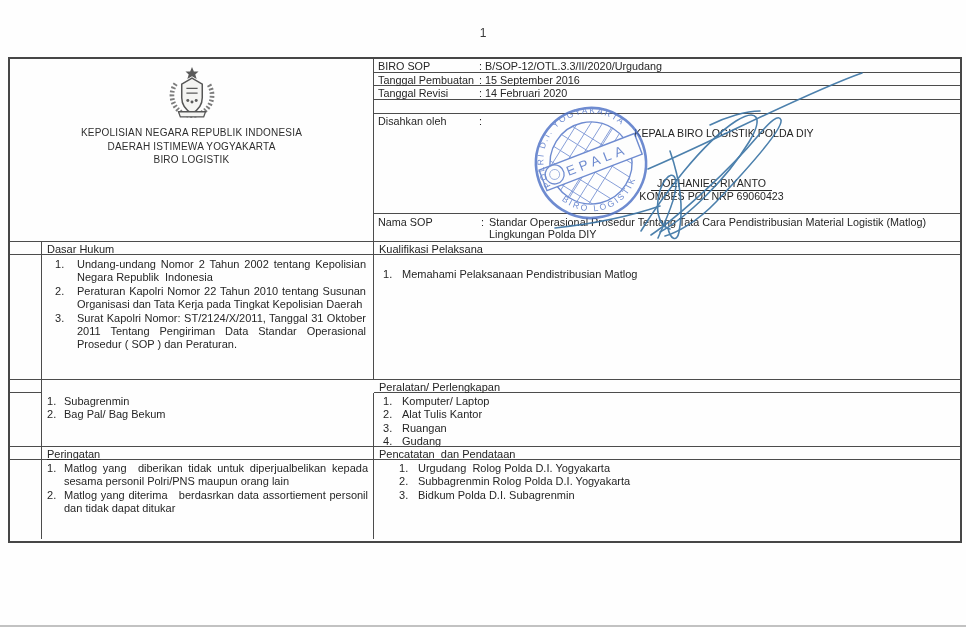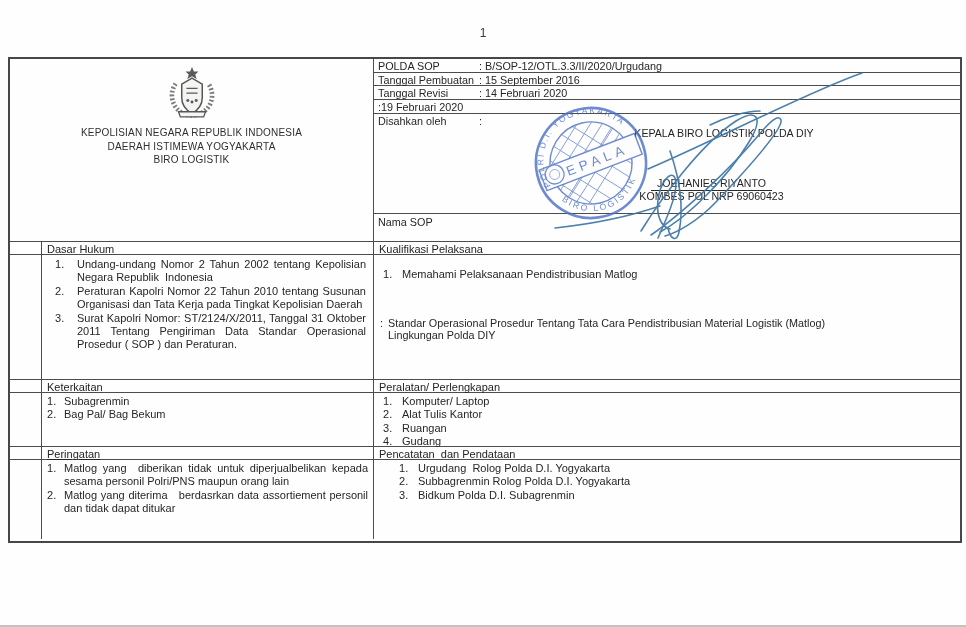--- a/index.html
+++ b/index.html
@@ -60,39 +60,38 @@
           <path d="M17.5 49 L46.5 49 L44.5 54.5 L19.5 54.5 Z" fill="#f4f4f2" stroke="#565656" stroke-width="1.4"></path>
         </g>
       </svg>
       <div class="orgline">KEPOLISIAN NEGARA REPUBLIK INDONESIA</div>
       <div class="orgline">DAERAH ISTIMEWA YOGYAKARTA</div>
       <div class="orgline">BIRO LOGISTIK</div>
     </div>
 
     <div class="cell meta bb" style="top:0;height:14px;">
       <div class="meta-row">
-        <span class="lbl">POLDA SOP</span>
+        <span class="lbl">BIRO SOP</span>
         <span class="val">: B/SOP-12/OTL.3.3/II/2020/Urgudang</span>
       </div>
     </div>
     <div class="cell meta bb" style="top:14px;height:13px;">
       <div class="meta-row">
         <span class="lbl">Tanggal Pembuatan</span>
         <span class="val">: 15 September 2016</span>
       </div>
     </div>
     <div class="cell meta bb" style="top:27px;height:14px;">
       <div class="meta-row">
         <span class="lbl">Tanggal Revisi</span>
         <span class="val">: 14 Februari 2020</span>
       </div>
     </div>
     <div class="cell meta bb" style="top:41px;height:14px;">
       <div class="meta-row">
-        <span class="val">:19 Februari 2020</span>
       </div>
     </div>
 
     <div class="cell meta bb" style="top:55px;height:100px;">
       <div class="meta-row">
         <span class="lbl">Disahkan oleh</span>
         <span class="val">:</span>
       </div>
       <div class="sigtitle">KEPALA BIRO LOGISTIK POLDA DIY</div>
       <div class="signame"><span class="nm">JOEHANIES RIYANTO</span></div>
@@ -123,21 +122,21 @@
             <textPath href="#arcTop" startOffset="2">POLRI D.I. YOGYAKARTA</textPath>
           </text>
           <text font-family="Liberation Sans, sans-serif" font-size="8.6" letter-spacing="2.2" fill="#4b6fc5" stroke="none">
             <textPath href="#arcBot" startOffset="10">BIRO LOGISTIK</textPath>
           </text>
         </g>
       </svg>
     </div>
 
     <div class="cell meta bb" style="top:155px;height:28px;">
-      <div class="meta-row" style="padding-top:2px;flex-direction:column;">
+      <div class="meta-row" style="padding-top:2px;">
         <span class="lbl">Nama SOP</span>
         <span class="val2" style="max-width:474px;">
           <span class="colon">:</span>
           <span>Standar Operasional Prosedur Tentang Tata Cara Pendistribusian Material Logistik (Matlog) Lingkungan Polda DIY</span>
         </span>
       </div>
     </div>
 
     <div class="cell bb br" style="left:0;top:183px;width:32px;height:13px;"></div>
     <div class="cell bb br sechead" style="left:32px;top:183px;width:332px;height:13px;">Dasar Hukum</div>
@@ -159,21 +158,20 @@
     </div>
     <div class="cell bb listcell" style="left:364px;top:196px;width:586px;height:125px;padding:13px 8px 0 9px;">
       <ol class="lst rlist">
         <li>
             <span class="txt">Memahami Pelaksanaan Pendistribusian Matlog</span>
           </li>
       </ol>
     </div>
 
     <div class="cell bb br" style="left:0;top:321px;width:32px;height:13px;"></div>
-    <div class="cell bb br sechead" style="left:32px;top:321px;width:332px;height:13px;">Keterkaitan</div>
     <div class="cell bb sechead" style="left:364px;top:321px;width:586px;height:13px;">Peralatan/ Perlengkapan</div>
 
     <div class="cell bb br" style="left:0;top:334px;width:32px;height:54px;"></div>
     <div class="cell bb br listcell" style="left:32px;top:334px;width:332px;height:54px;padding:2px 7px 0 5px;">
       <ol class="lst tight">
         <li>
             <span class="txt">Subagrenmin</span>
           </li>
         <li>
             <span class="txt">Bag Pal/ Bag Bekum</span>

